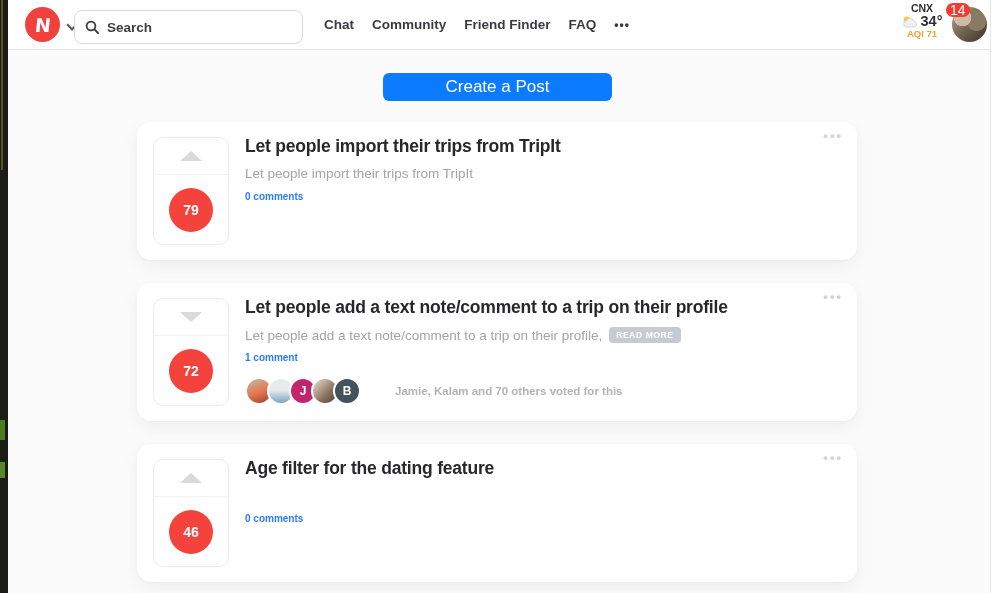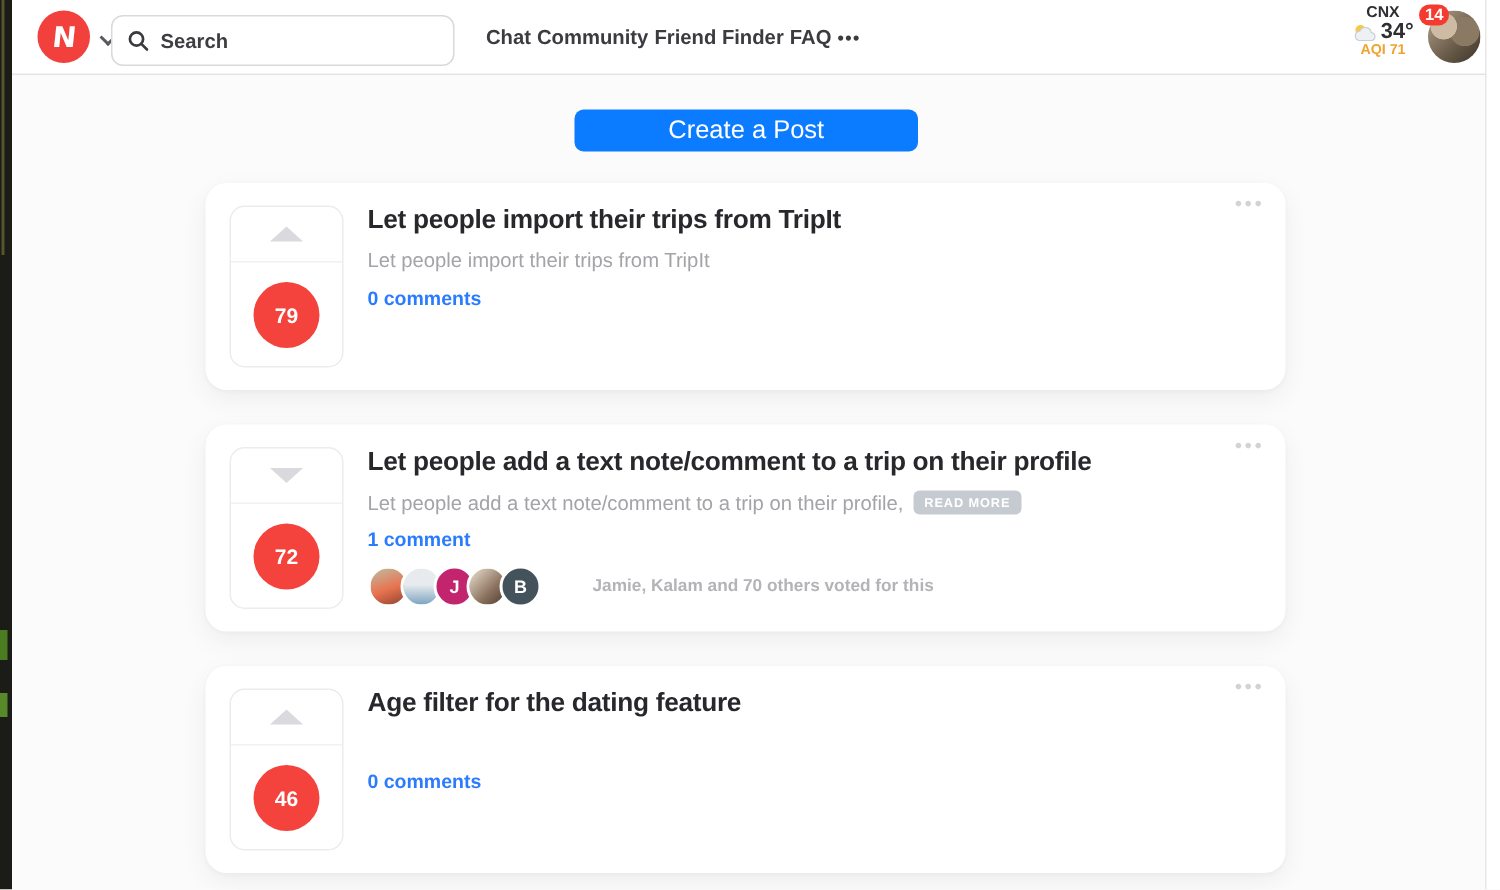--- a/index.html
+++ b/index.html
@@ -19,54 +19,54 @@
 
   
   .header { position:absolute; left:8px; right:10px; top:0; height:50px; background:#ffffff; border-bottom:1px solid #e3e3e5; z-index:20; }
   .logo { position:absolute; left:17px; top:7px; width:35px; height:35px; border-radius:50%; background:#f2403d; display:flex; align-items:center; justify-content:center; cursor:pointer; }
   .logo-glyph { color:#ffffff; font-weight:bold; font-size:19px; transform:skewX(-6deg); font-family:"DejaVu Sans", sans-serif; }
   .logo-chevron { position:absolute; left:60px; top:21px; width:8px; height:8px; border-right:2px solid #5a5a5e; border-bottom:2px solid #5a5a5e; transform:rotate(45deg); }
   .search-box { position:absolute; left:66px; top:10px; width:229px; height:30px; border:1px solid #d9d9dc; border-radius:8px; background:#fff; display:flex; align-items:center; padding:16px 10px; }
   .search-box svg { flex:0 0 auto; margin-right:8px; }
   .search-input { border:none; outline:none; width:100%; font-family:"Liberation Sans", sans-serif; font-size:13.5px; font-weight:bold; color:#3e3e42; background:transparent; }
   .search-input::placeholder { color:#3e3e42; opacity:1; }
-  .nav { position:absolute; left:316px; top:0; height:49px; display:flex; align-items:center; gap:4px; }
+  .nav { position:absolute; left:316px; top:0; height:49px; display:flex; align-items:center; gap:18px; }
   .nav-item { font-size:13.5px; font-weight:bold; color:#3b3b40; cursor:pointer; white-space:nowrap; }
   .nav-more { font-size:12px; font-weight:bold; color:#3b3b40; letter-spacing:1px; cursor:pointer; }
 
   .weather { position:absolute; right:42px; top:3px; width:52px; text-align:center; line-height:1.05; }
   .weather-station { font-size:10.5px; font-weight:bold; color:#2e2e33; }
   .weather-row { display:flex; align-items:center; justify-content:center; gap:2px; }
   .weather-temp { font-size:14.5px; font-weight:bold; color:#2e2e33; }
   .weather-aqi { font-size:9.5px; font-weight:bold; color:#f0a32e; }
   .avatar-wrap { position:absolute; right:3px; top:7px; width:35px; height:35px; cursor:pointer; }
   .avatar { width:35px; height:35px; border-radius:50%; background:
       radial-gradient(circle at 30% 30%, #cdbba4 0 25%, transparent 26%),
       radial-gradient(circle at 70% 40%, #8a7a64 0 30%, transparent 31%),
       linear-gradient(135deg,#b3a28c 0%,#6f604e 55%,#3a3226 100%); }
-  .notif-badge { position:absolute; left:-6px; top:-4px; min-width:18px; height:14px; padding:0 4px; background:#f43b30; border-radius:8px; color:#fff; font-size:11px; font-weight:bold; display:flex; align-items:center; justify-content:center; }
+  .notif-badge { position:absolute; left:-6px; top:-4px; min-width:18px; height:14px; padding:0 4px; background:#f43b30; border-radius:8px; color:#fff; font-size:14px; font-weight:normal; display:flex; align-items:center; justify-content:center; }
 
   
   .create-post { position:absolute; left:383px; top:73px; width:229px; height:28px; background:#0b7cff; border:none; border-radius:6px; color:#ffffff; font-family:"Liberation Sans", sans-serif; font-size:17px; cursor:pointer; display:flex; align-items:center; justify-content:center; }
 
   
   .card { position:absolute; left:137px; width:720px; height:138px; background:#ffffff; border-radius:14px; box-shadow:0 6px 18px rgba(0,0,0,0.055), 0 1px 3px rgba(0,0,0,0.03); }
   .card1 { top:122px; } .card2 { top:283px; } .card3 { top:444px; }
 
   .vote-box { position:absolute; left:16px; top:15px; width:76px; height:108px; border:1px solid #ececef; border-radius:10px; background:#fff; }
   .vote-top { height:37px; border-bottom:1px solid #f1f1f4; display:flex; align-items:center; justify-content:center; cursor:pointer; }
   .tri-up { width:0; height:0; border-left:11px solid transparent; border-right:11px solid transparent; border-bottom:10px solid #d9d9de; }
   .tri-down { width:0; height:0; border-left:11px solid transparent; border-right:11px solid transparent; border-top:10px solid #d9d9de; }
   .vote-bottom { height:69px; display:flex; align-items:center; justify-content:center; }
   .vote-count { width:44px; height:44px; border-radius:50%; background:#f4423c; color:#ffffff; font-size:14px; font-weight:bold; display:flex; align-items:center; justify-content:center; }
 
   .post-title { position:absolute; left:108px; top:14px; font-size:17.5px; font-weight:bold; color:#28282c; letter-spacing:-0.2px; white-space:nowrap; }
   .post-excerpt { position:absolute; left:108px; top:44px; font-size:13.5px; color:#a3a3a8; display:flex; align-items:center; gap:7px; white-space:nowrap; }
   .read-more { background:#c6cbd2; color:#ffffff; font-size:8.5px; font-weight:bold; letter-spacing:0.6px; padding:3px 7px; border-radius:4px; cursor:pointer; }
-  .comments-link { position:absolute; left:108px; top:69px; font-size:13px; font-weight:bold; color:#2b7bff; cursor:pointer; }
+  .comments-link { position:absolute; left:108px; top:69px; font-size:10px; font-weight:bold; color:#2b7bff; cursor:pointer; }
   .card-menu { position:absolute; right:14px; top:6px; color:#d3d3d6; font-size:13px; letter-spacing:2px; font-weight:bold; cursor:pointer; }
 
   .avatar-row { position:absolute; left:108px; top:94px; display:flex; align-items:center; }
   .mini-avatar { width:28px; height:28px; border-radius:50%; border:2px solid #ffffff; margin-right:-6px; display:flex; align-items:center; justify-content:center; color:#fff; font-size:12px; font-weight:bold; }
   .ph1 { background:linear-gradient(160deg,#caa98c 15%,#e8734f 55%,#8f4330 100%); }
   .ph2 { background:linear-gradient(180deg,#e8ebee 0 45%,#7da4c0 100%); }
   .ph3 { background:#c2246d; }
   .ph4 { background:linear-gradient(135deg,#ddd0bf 10%,#8c7360 60%,#4e3b30 100%); }
   .ph5 { background:#44525c; }
   .voters-text { position:absolute; left:258px; top:102px; font-size:11.5px; color:#b4b4b8;font-weight:bold; }

